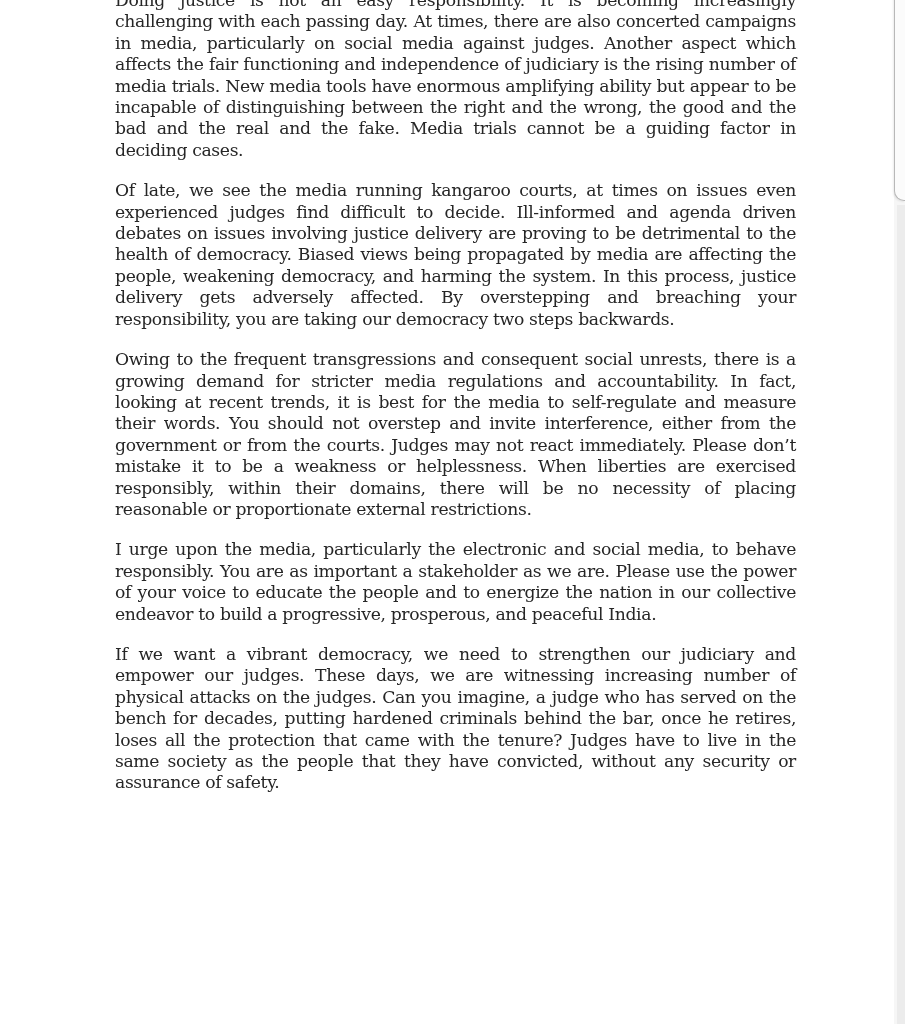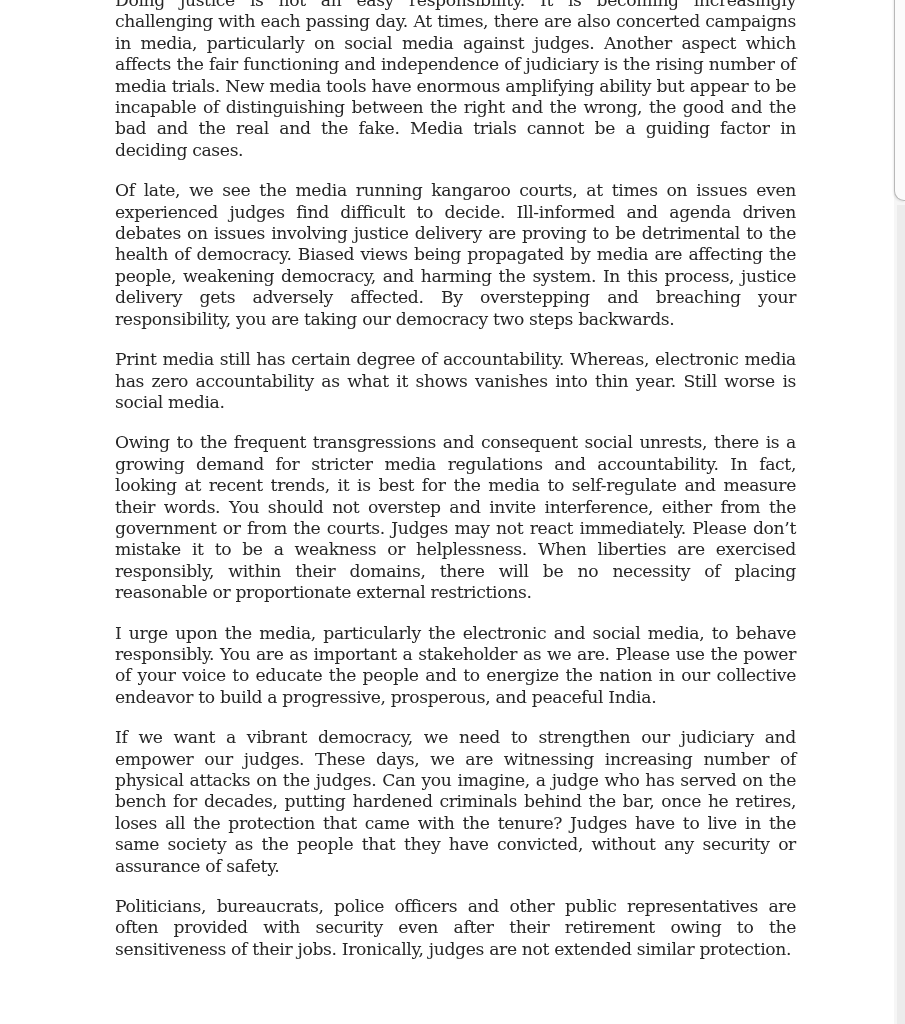--- a/index.html
+++ b/index.html
@@ -36,22 +36,20 @@
     border-bottom-left-radius: 10px;
     box-shadow: -1px 1px 2px rgba(0,0,0,0.08);
   }
 </style>
 </head>
 <body>
 
 <div class="doc">
   <p class="para">Doing justice is not an easy responsibility. It is becoming increasingly challenging with each passing day. At times, there are also concerted campaigns in media, particularly on social media against judges. Another aspect which affects the fair functioning and independence of judiciary is the rising number of media trials. New media tools have enormous amplifying ability but appear to be incapable of distinguishing between the right and the wrong, the good and the bad and the real and the fake. Media trials cannot be a guiding factor in deciding cases.</p>
   <p class="para">Of late, we see the media running kangaroo courts, at times on issues even experienced judges find difficult to decide. Ill-informed and agenda driven debates on issues involving justice delivery are proving to be detrimental to the health of democracy. Biased views being propagated by media are affecting the people, weakening democracy, and harming the system. In this process, justice delivery gets adversely affected. By overstepping and breaching your responsibility, you are taking our democracy two steps backwards.</p>
-  <p class="para">Print media still has certain degree of accountability. Whereas, electronic media has zero accountability as what it shows vanishes into thin year. Still worse is social media.</p>
   <p class="para">Owing to the frequent transgressions and consequent social unrests, there is a growing demand for stricter media regulations and accountability. In fact, looking at recent trends, it is best for the media to self-regulate and measure their words. You should not overstep and invite interference, either from the government or from the courts. Judges may not react immediately. Please don’t mistake it to be a weakness or helplessness. When liberties are exercised responsibly, within their domains, there will be no necessity of placing reasonable or proportionate external restrictions.</p>
   <p class="para">I urge upon the media, particularly the electronic and social media, to behave responsibly. You are as important a stakeholder as we are. Please use the power of your voice to educate the people and to energize the nation in our collective endeavor to build a progressive, prosperous, and peaceful India.</p>
   <p class="para">If we want a vibrant democracy, we need to strengthen our judiciary and empower our judges. These days, we are witnessing increasing number of physical attacks on the judges. Can you imagine, a judge who has served on the bench for decades, putting hardened criminals behind the bar, once he retires, loses all the protection that came with the tenure? Judges have to live in the same society as the people that they have convicted, without any security or assurance of safety.</p>
-  <p class="para">Politicians, bureaucrats, police officers and other public representatives are often provided with security even after their retirement owing to the sensitiveness of their jobs. Ironically, judges are not extended similar protection.</p>
 </div>
 
 <div class="scroll-track"></div>
 <div class="scroll-track-lower"></div>
 <div class="scroll-thumb"></div>
 
 </body></html>

